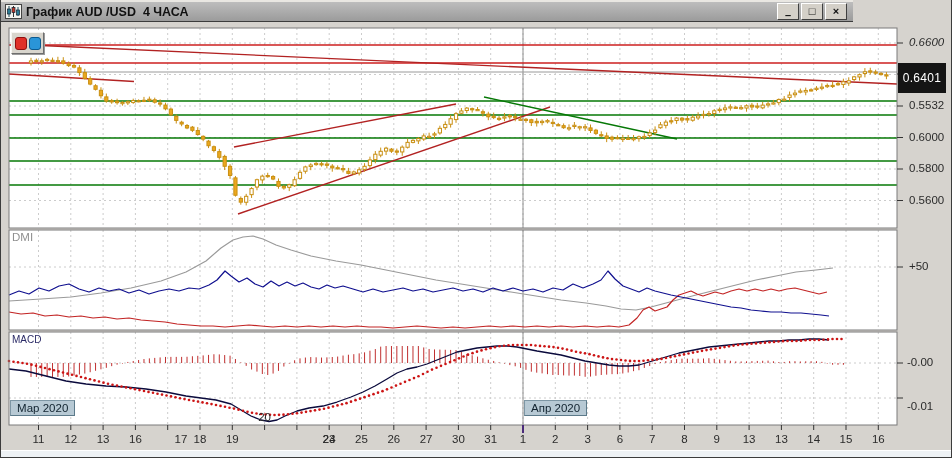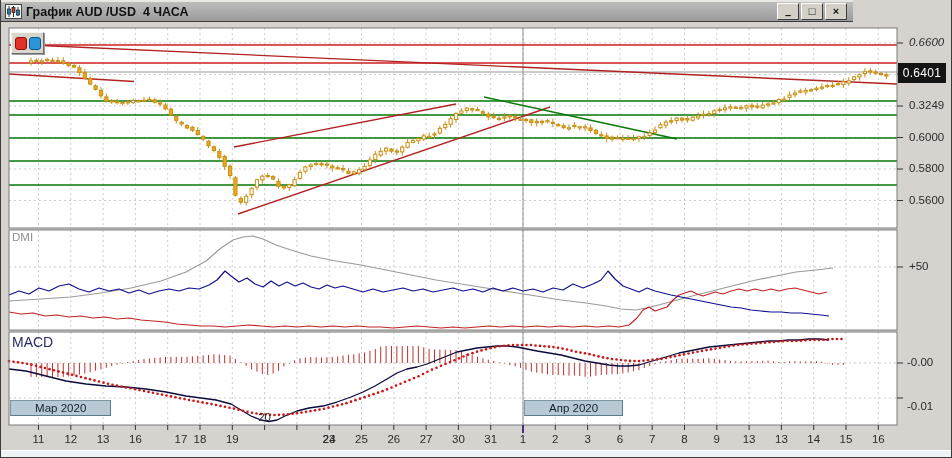--- a/index.html
+++ b/index.html
@@ -20,27 +20,27 @@
   #chart-svg{position:absolute;left:0;top:0;}
   .ovl{position:absolute;}
   #mini-toolbar{left:10px;top:32px;width:33px;height:22px;background:#d8d5cd;
       border-top:1px solid #f6f5f2;border-left:1px solid #f6f5f2;
       border-right:1px solid #6e6e6e;border-bottom:1px solid #6e6e6e;
       box-shadow:1px 1px 0 #9a9a9a;display:flex;align-items:center;gap:2px;padding-left:3px;}
   .sq{width:12px;height:13px;border-radius:3px;}
   #sq-red{background:#e03028;border:1px solid #8f0f0f;}
   #sq-blue{background:#2a95d8;border:1px solid #0c5a8f;}
   #dmi-label{left:11px;top:231px;font-size:11.5px;color:#909090;}
-  #macd-label{left:11px;top:334px;font-size:14px;color:#2a2a66;}
+  #macd-label{left:11px;top:334px;font-size:10px;color:#2a2a66;}
   .monthbox{height:16px;background:#b7c9d4;border:1px solid #7d96a4;border-right-color:#5c7a8a;
       border-bottom-color:#5c7a8a;font-size:11.5px;color:#10222e;display:flex;align-items:center;
-      padding:0 24px;white-space:pre;}
+      padding:0 6px;white-space:pre;}
   #month-mar{left:9px;top:400px;}
   #month-apr{left:523px;top:400px;}
-  #price-box{left:897px;top:63px;width:48px;height:20px;background:#141414;color:#fff;
+  #price-box{left:897px;top:63px;width:48px;height:30px;background:#141414;color:#fff;
       font-size:12px;display:flex;align-items:center;justify-content:center;letter-spacing:.3px;}
   .axis-label{position:absolute;font-size:11.5px;color:#2b2b2b;}
   .day-label{position:absolute;font-size:11.5px;color:#2b2b2b;transform:translateX(-50%);}
   #bottom-strip{left:0px;top:450px;width:952px;height:8px;background:#eef2f5;border-top:1px solid #ffffff;}
 </style>
 </head>
 <body>
 
 <div id="win">
   <svg id="chart-svg" width="952" height="458">
@@ -904,21 +904,21 @@
   <div id="dmi-label" class="ovl">DMI</div>
   <div id="macd-label" class="ovl">MACD</div>
 
   <div id="month-mar" class="ovl monthbox">Мар 2020</div>
   <div id="month-apr" class="ovl monthbox">Апр 2020</div>
 
   <div id="price-box" class="ovl">0.6401</div>
 
   <div id="labels-layer">
       <div class="axis-label" style="left: 908px; top: 36px; font-style: italic;">0.6600</div>
-      <div class="axis-label" style="left: 908px; top: 99px;">0.3249</div>
+      <div class="axis-label" style="left: 908px; top: 99px;">0.5532</div>
       <div class="axis-label" style="left: 908px; top: 130.5px;">0.6000</div>
       <div class="axis-label" style="left: 908px; top: 162px;">0.5800</div>
       <div class="axis-label" style="left: 908px; top: 193.5px;">0.5600</div>
       <div class="axis-label" style="left: 908px; top: 260px;">+50</div>
       <div class="axis-label" style="left: 906px; top: 356px;">-0.00</div>
       <div class="axis-label" style="left: 906px; top: 400px;">-0.01</div>
       <div class="day-label" style="left: 37.5px; top: 433px;">11</div>
       <div class="day-label" style="left: 69.8px; top: 433px;">12</div>
       <div class="day-label" style="left: 102.1px; top: 433px;">13</div>
       <div class="day-label" style="left: 134.4px; top: 433px;">16</div>

